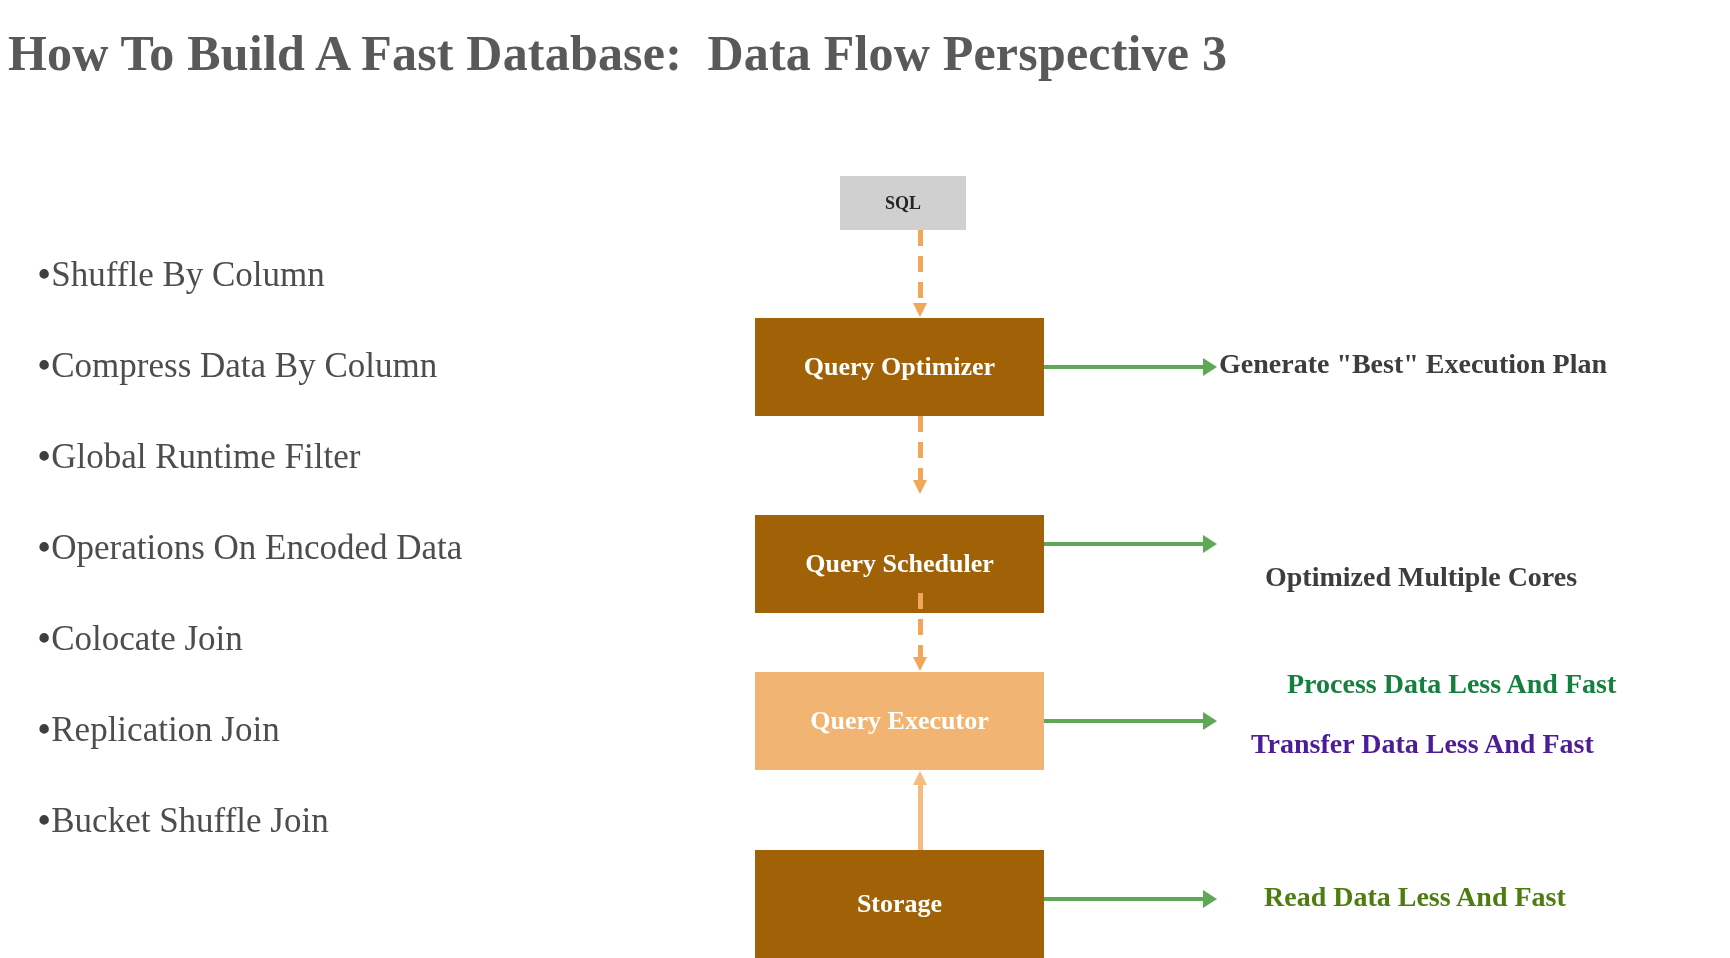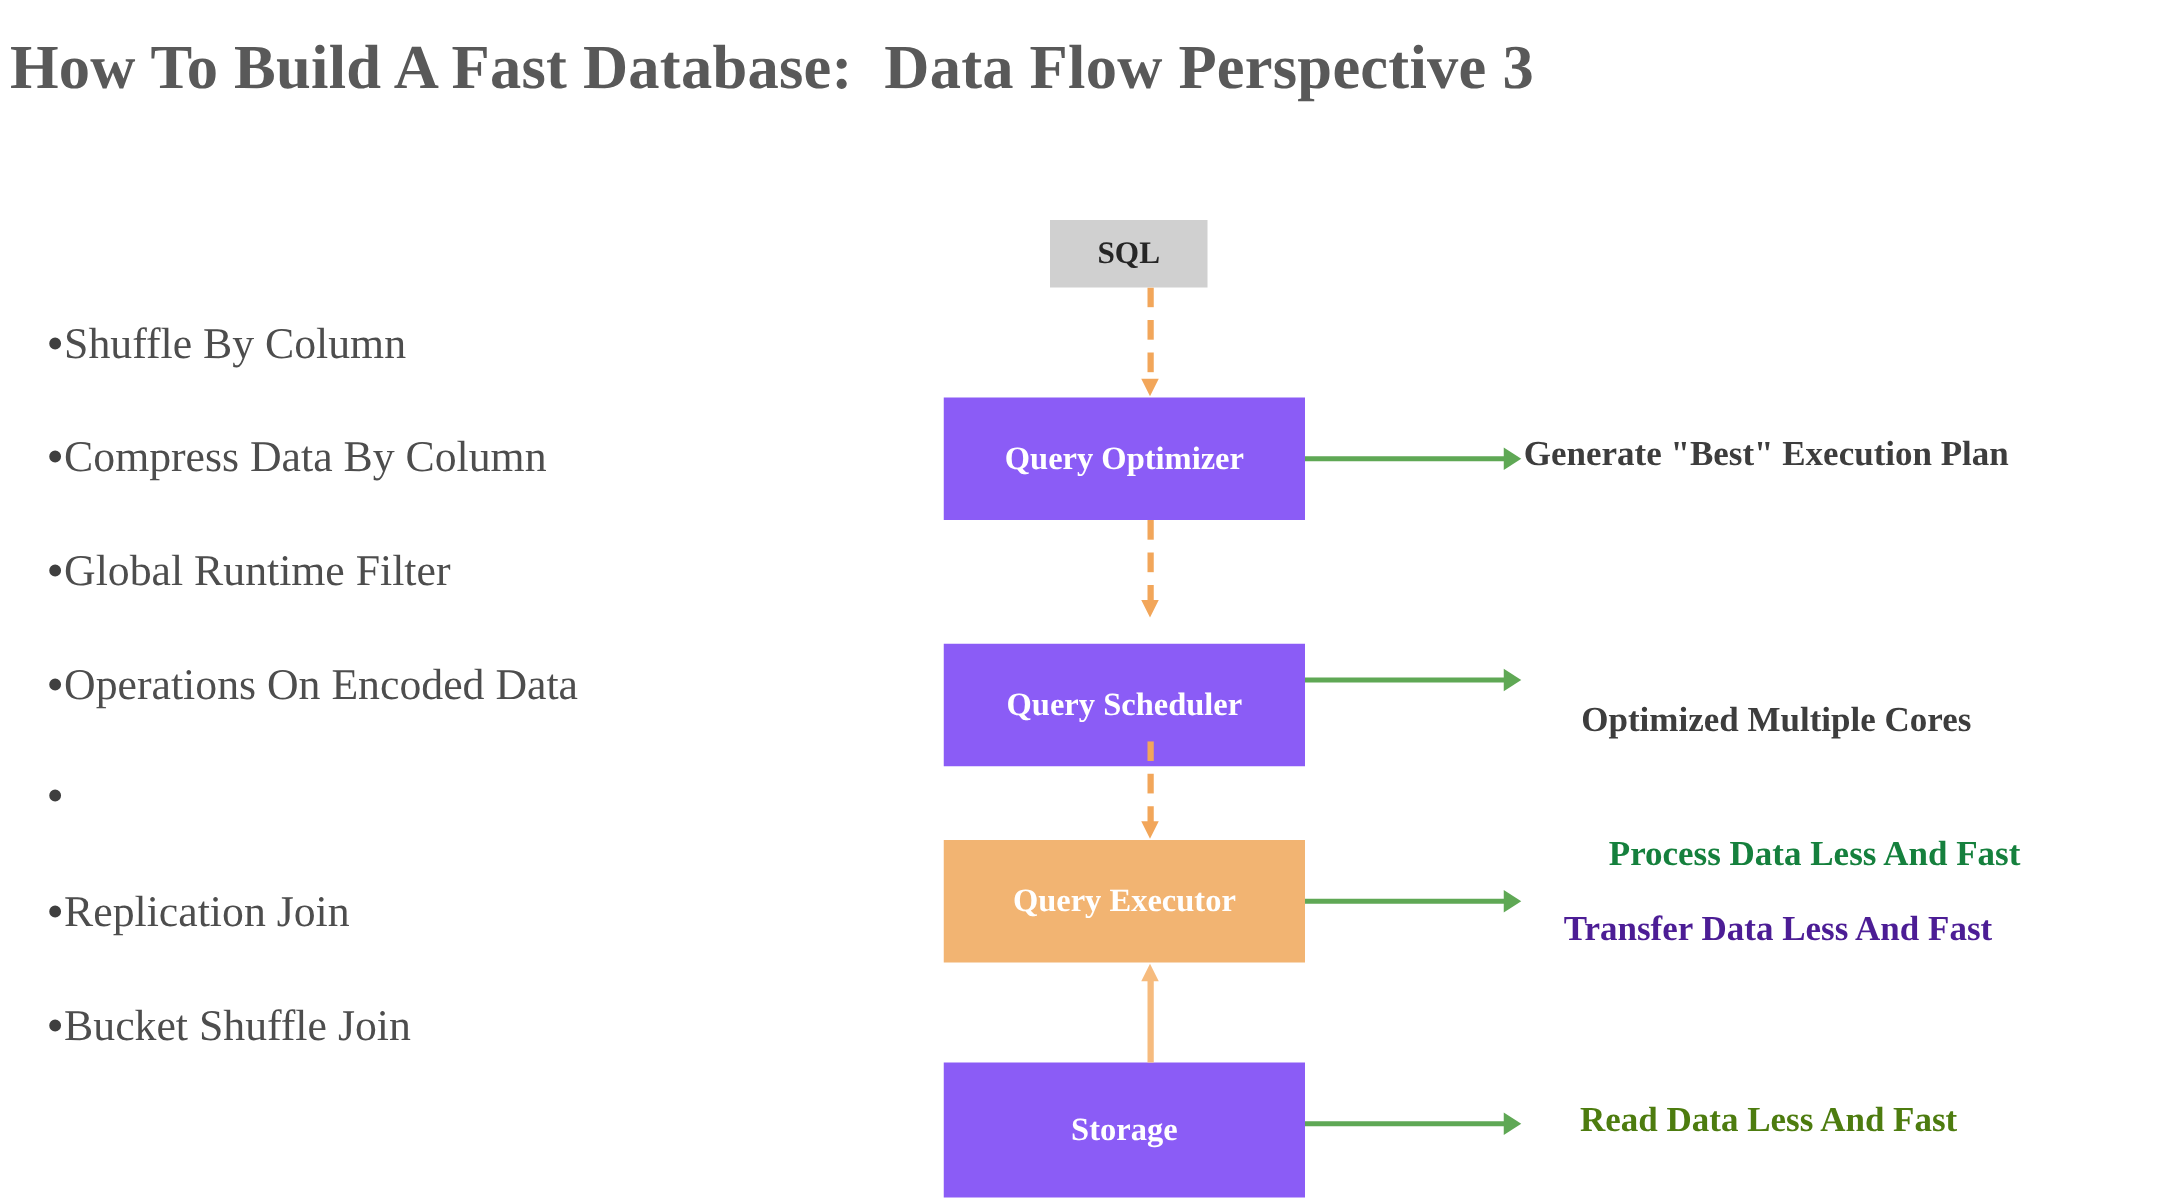--- a/index.html
+++ b/index.html
@@ -81,30 +81,30 @@
     font-weight: bold;
     text-align: center;
   }
   .node-sql {
     left: 840px;
     top: 176px;
     width: 126px;
     height: 54px;
     background: #d0d0d0;
     color: #262626;
-    font-size: 25px;
+    font-size: 18px;
   }
   .node-proc {
     left: 755px;
     width: 289px;
     height: 98px;
     color: #ffffff;
     font-size: 26px;
   }
-  .teal { background: #8b5cf6; }
+  .teal { background: #a16207; }
   .orange { background: #f2b472; }
 
   .node-optimizer { top: 318px; }
   .node-scheduler { top: 495px; margin-top: 20px; }
   .node-executor  { top: 672px; }
   .node-storage   { top: 850px; height: 108px; }
 
   
   .vconn {
     position: absolute;
@@ -221,20 +221,21 @@
       <span class="bullet-text">Global Runtime Filter</span>
     </div>
 
     <div class="bullet-item">
       <span class="bullet-dot">•</span>
       <span class="bullet-text">Operations On Encoded Data</span>
     </div>
 
     <div class="bullet-item">
       <span class="bullet-dot">•</span>
+      <span class="bullet-text">Colocate Join</span>
     </div>
 
     <div class="bullet-item">
       <span class="bullet-dot">•</span>
       <span class="bullet-text">Replication Join</span>
     </div>
 
     <div class="bullet-item">
       <span class="bullet-dot">•</span>
       <span class="bullet-text">Bucket Shuffle Join</span>

